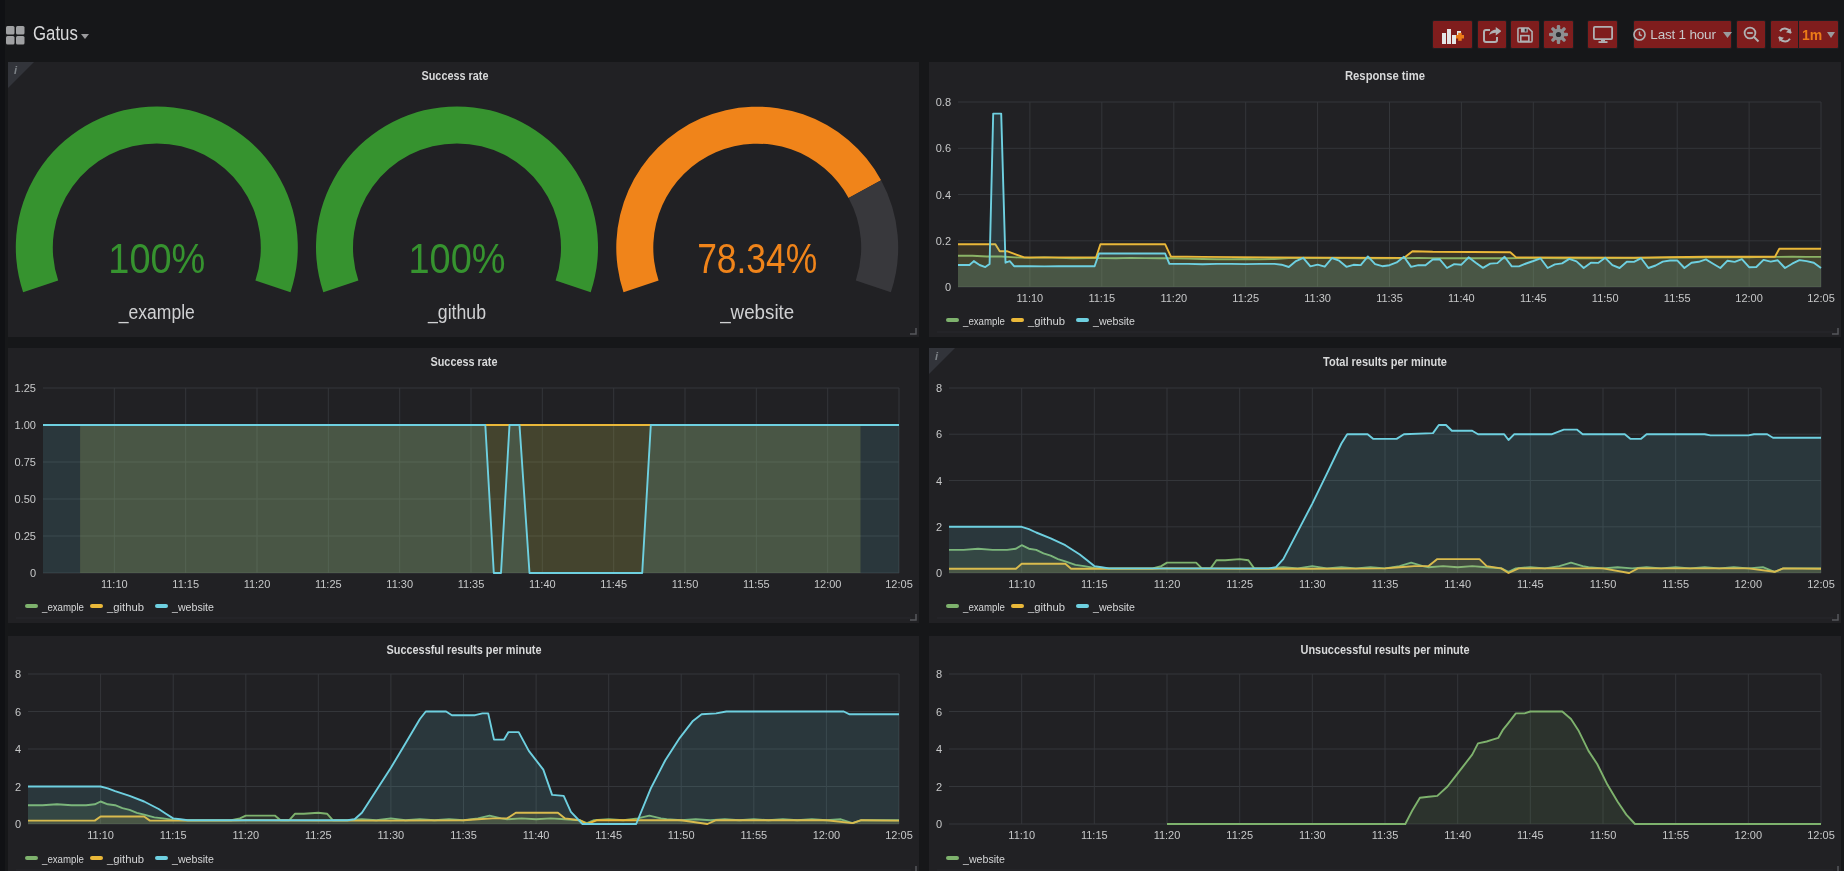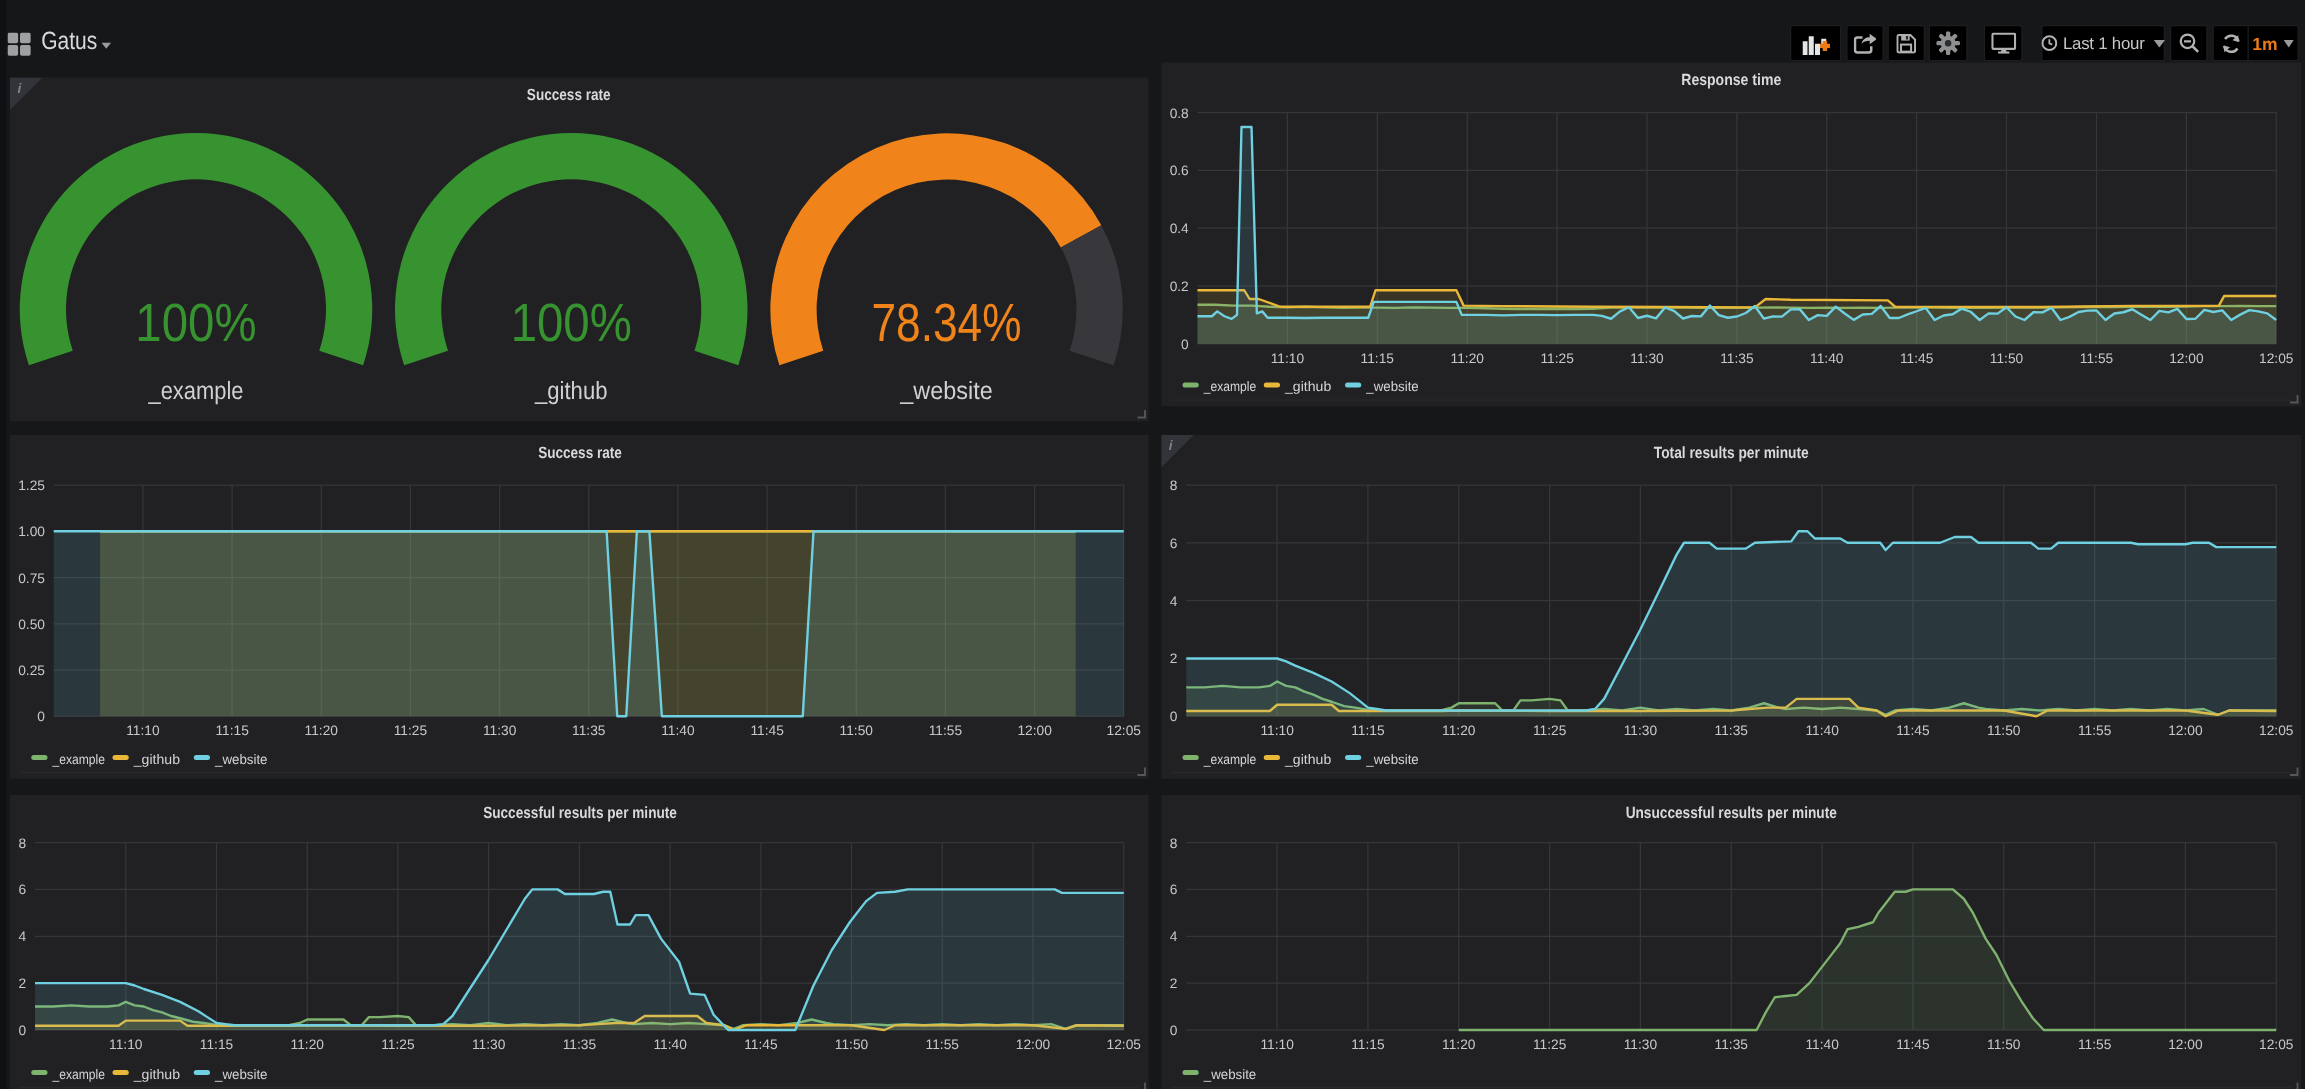--- a/index.html
+++ b/index.html
@@ -1,17 +1,17 @@
 <!DOCTYPE html>
 <html><head><meta charset="utf-8"><style>* {margin:0;padding:0;box-sizing:border-box}
 html,body {width:1844px;height:871px;overflow:hidden;background:#161719;font-family:"Liberation Sans",sans-serif}
 .panel {position:absolute;background:#212124;}
 svg text {font-family:"Liberation Sans",sans-serif}
 .nav {position:absolute;left:0;top:13px;width:100%;height:42px}
-.btn {position:absolute;top:7px;height:29px;background:#000000;border:1px solid #1c1e21;border-radius:2px;display:flex;align-items:center;justify-content:center;color:#c7c8c9;font-size:14px;white-space:nowrap}
+.btn {position:absolute;top:7px;height:29px;background:#7f1d1d;border:1px solid #1c1e21;border-radius:2px;display:flex;align-items:center;justify-content:center;color:#c7c8c9;font-size:14px;white-space:nowrap}
 .leftshadow {position:absolute;left:0;top:0;width:5px;height:100%;background:#101114}
 </style></head><body>
 <div class="leftshadow"></div>
 <div class="nav">
     <svg style="position:absolute;left:6px;top:13px" width="19" height="19">
       <g fill="#9fa0a2">
         <rect x="0" y="0" width="8.5" height="8.5" rx="1.5"></rect>
         <rect x="10" y="0" width="8.5" height="8.5" rx="1.5"></rect>
         <rect x="0" y="10" width="8.5" height="8.5" rx="1.5"></rect>
         <rect x="10" y="10" width="8.5" height="8.5" rx="1.5"></rect>
@@ -117,21 +117,21 @@
       <text x="148.8" y="257" text-anchor="middle" font-size="20" textLength="76" lengthAdjust="spacingAndGlyphs" fill="#d0d1d3">_example</text>
       <path d="M315.3 230.2 A141 141 0 1 1 582.7 230.2 L547.6 218.5 A104 104 0 1 0 350.4 218.5 Z" fill="#36932f"></path>
       <text x="449.0" y="211" text-anchor="middle" font-size="43" font-weight="500" textLength="97" lengthAdjust="spacingAndGlyphs" fill="#36932f">100%</text>
       <text x="449.0" y="257" text-anchor="middle" font-size="20" textLength="58" lengthAdjust="spacingAndGlyphs" fill="#d0d1d3">_github</text>
       <path d="M615.5 230.2 A141 141 0 0 1 873.1 118.2 L840.6 135.9 A104 104 0 0 0 650.6 218.5 Z" fill="#f0841a"></path>
       <path d="M873.1 118.2 A141 141 0 0 1 882.9 230.2 L847.8 218.5 A104 104 0 0 0 840.6 135.9 Z" fill="#38383c"></path>
       <text x="749.2" y="211" text-anchor="middle" font-size="43" font-weight="500" textLength="120" lengthAdjust="spacingAndGlyphs" fill="#f0841a">78.34%</text>
       <text x="749.2" y="257" text-anchor="middle" font-size="20" textLength="74" lengthAdjust="spacingAndGlyphs" fill="#d0d1d3">_website</text>
       <path d="M908 266 L908 272 L902 272" stroke="#55575b" stroke-width="1.5" fill="none"></path>
     </svg></div>
-<div class="panel" style="left:929px;top:50px;width:912px;height:275px"><svg width="912" height="275" viewBox="0 0 912 275">
+<div class="panel" style="left:929px;top:62px;width:912px;height:275px"><svg width="912" height="275" viewBox="0 0 912 275">
       <text x="456" y="18" text-anchor="middle" font-size="13" font-weight="600" textLength="80" lengthAdjust="spacingAndGlyphs" fill="#d8d9da">Response time</text>
       <line x1="29" y1="225.0" x2="892" y2="225.0" stroke="#34363a" stroke-width="1"></line>
       <text x="22" y="229.0" text-anchor="end" font-size="11" fill="#c7c8c9">0</text>
       <line x1="29" y1="178.8" x2="892" y2="178.8" stroke="#34363a" stroke-width="1"></line>
       <text x="22" y="182.8" text-anchor="end" font-size="11" fill="#c7c8c9">0.2</text>
       <line x1="29" y1="132.5" x2="892" y2="132.5" stroke="#34363a" stroke-width="1"></line>
       <text x="22" y="136.5" text-anchor="end" font-size="11" fill="#c7c8c9">0.4</text>
       <line x1="29" y1="86.3" x2="892" y2="86.3" stroke="#34363a" stroke-width="1"></line>
       <text x="22" y="90.3" text-anchor="end" font-size="11" fill="#c7c8c9">0.6</text>
       <line x1="29" y1="40.0" x2="892" y2="40.0" stroke="#34363a" stroke-width="1"></line>

